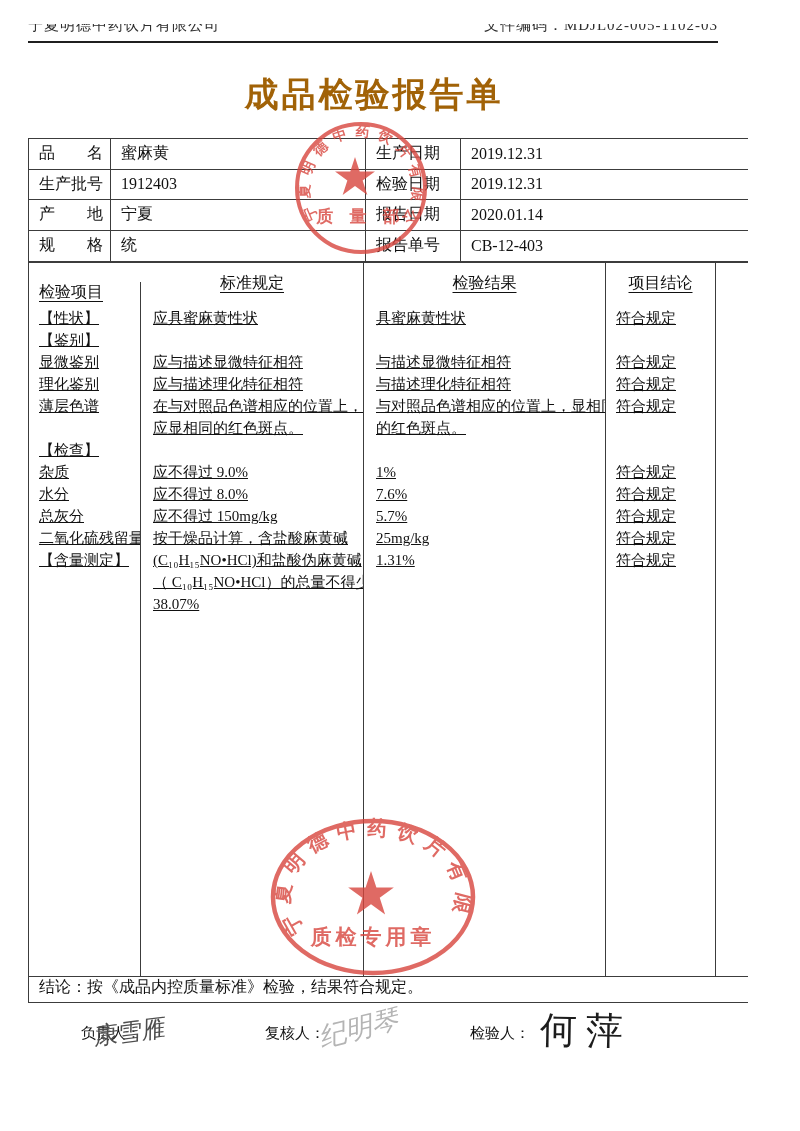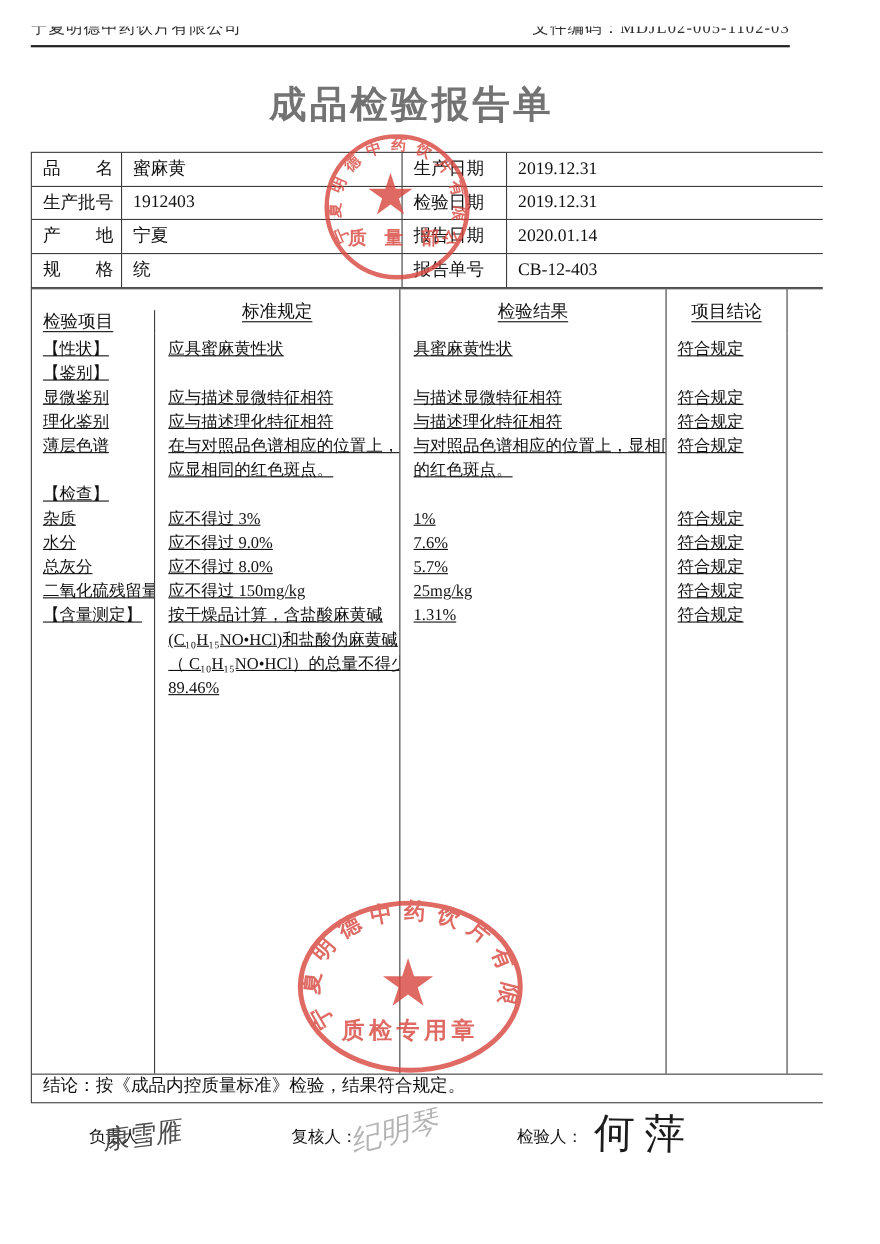--- a/index.html
+++ b/index.html
@@ -7,21 +7,21 @@
     position:relative; width:748px; height:1131px; background:#ffffff;
     font-family:"Liberation Serif","DejaVu Serif",serif; color:#111; overflow:hidden;
   }
   
   .clip-header { position:absolute; left:28px; right:30px; top:24px; height:15px; overflow:hidden; }
   .clip-header .row { display:flex; justify-content:space-between; margin-top:-8px;
     font-size:15px; color:#2e2e2e; letter-spacing:1px; white-space:nowrap; }
   .top-rule { position:absolute; left:28px; right:30px; top:41px; border-top:2px solid #1f1f1f; }
   
   .title { position:absolute; left:0; right:0; top:72px; text-align:center;
-    font-size:34px; font-weight:bold; letter-spacing:3px; color:#737373; }
+    font-size:34px; font-weight:bold; letter-spacing:3px; color:#a16207; }
   
   .info-table { position:absolute; left:28px; top:138px; width:750px; height:124px;
     box-sizing:border-box; border:1px solid #3c3c3c; display:grid;
     grid-template-columns:82px 255px 95px 1fr; grid-template-rows:1fr 1fr 1fr 1fr; font-size:16px; }
   .info-table .cell { box-sizing:border-box; border-right:1px solid #3c3c3c; border-bottom:1px solid #3c3c3c;
     display:flex; align-items:center; padding-left:10px; white-space:nowrap; }
   .info-table .cell.lastcol { border-right:none; }
   .info-table .cell.lastrow { border-bottom:none; }
   
   .main-table { position:absolute; left:28px; top:262px; width:750px; height:741px;
@@ -126,28 +126,27 @@
         <div class="ln"></div>
       </div>
       <div class="bcell col-standard">
         <div class="ln">应具蜜麻黄性状</div>
         <div class="ln"></div>
         <div class="ln">应与描述显微特征相符</div>
         <div class="ln">应与描述理化特征相符</div>
         <div class="ln">在与对照品色谱相应的位置上，</div>
         <div class="ln">应显相同的红色斑点。</div>
         <div class="ln"></div>
-        <div class="ln">应不得过 3%</div>
         <div class="ln">应不得过 9.0%</div>
         <div class="ln">应不得过 8.0%</div>
         <div class="ln">应不得过 150mg/kg</div>
         <div class="ln">按干燥品计算，含盐酸麻黄碱</div>
         <div class="ln">(C₁₀H₁₅NO•HCl)和盐酸伪麻黄碱</div>
         <div class="ln">（ C₁₀H₁₅NO•HCl）的总量不得少于</div>
-        <div class="ln">89.46%</div>
+        <div class="ln">38.07%</div>
       </div>
       <div class="bcell col-result">
         <div class="ln">具蜜麻黄性状</div>
         <div class="ln"></div>
         <div class="ln">与描述显微特征相符</div>
         <div class="ln">与描述理化特征相符</div>
         <div class="ln">与对照品色谱相应的位置上，显相同</div>
         <div class="ln">的红色斑点。</div>
         <div class="ln"></div>
         <div class="ln">1%</div>

